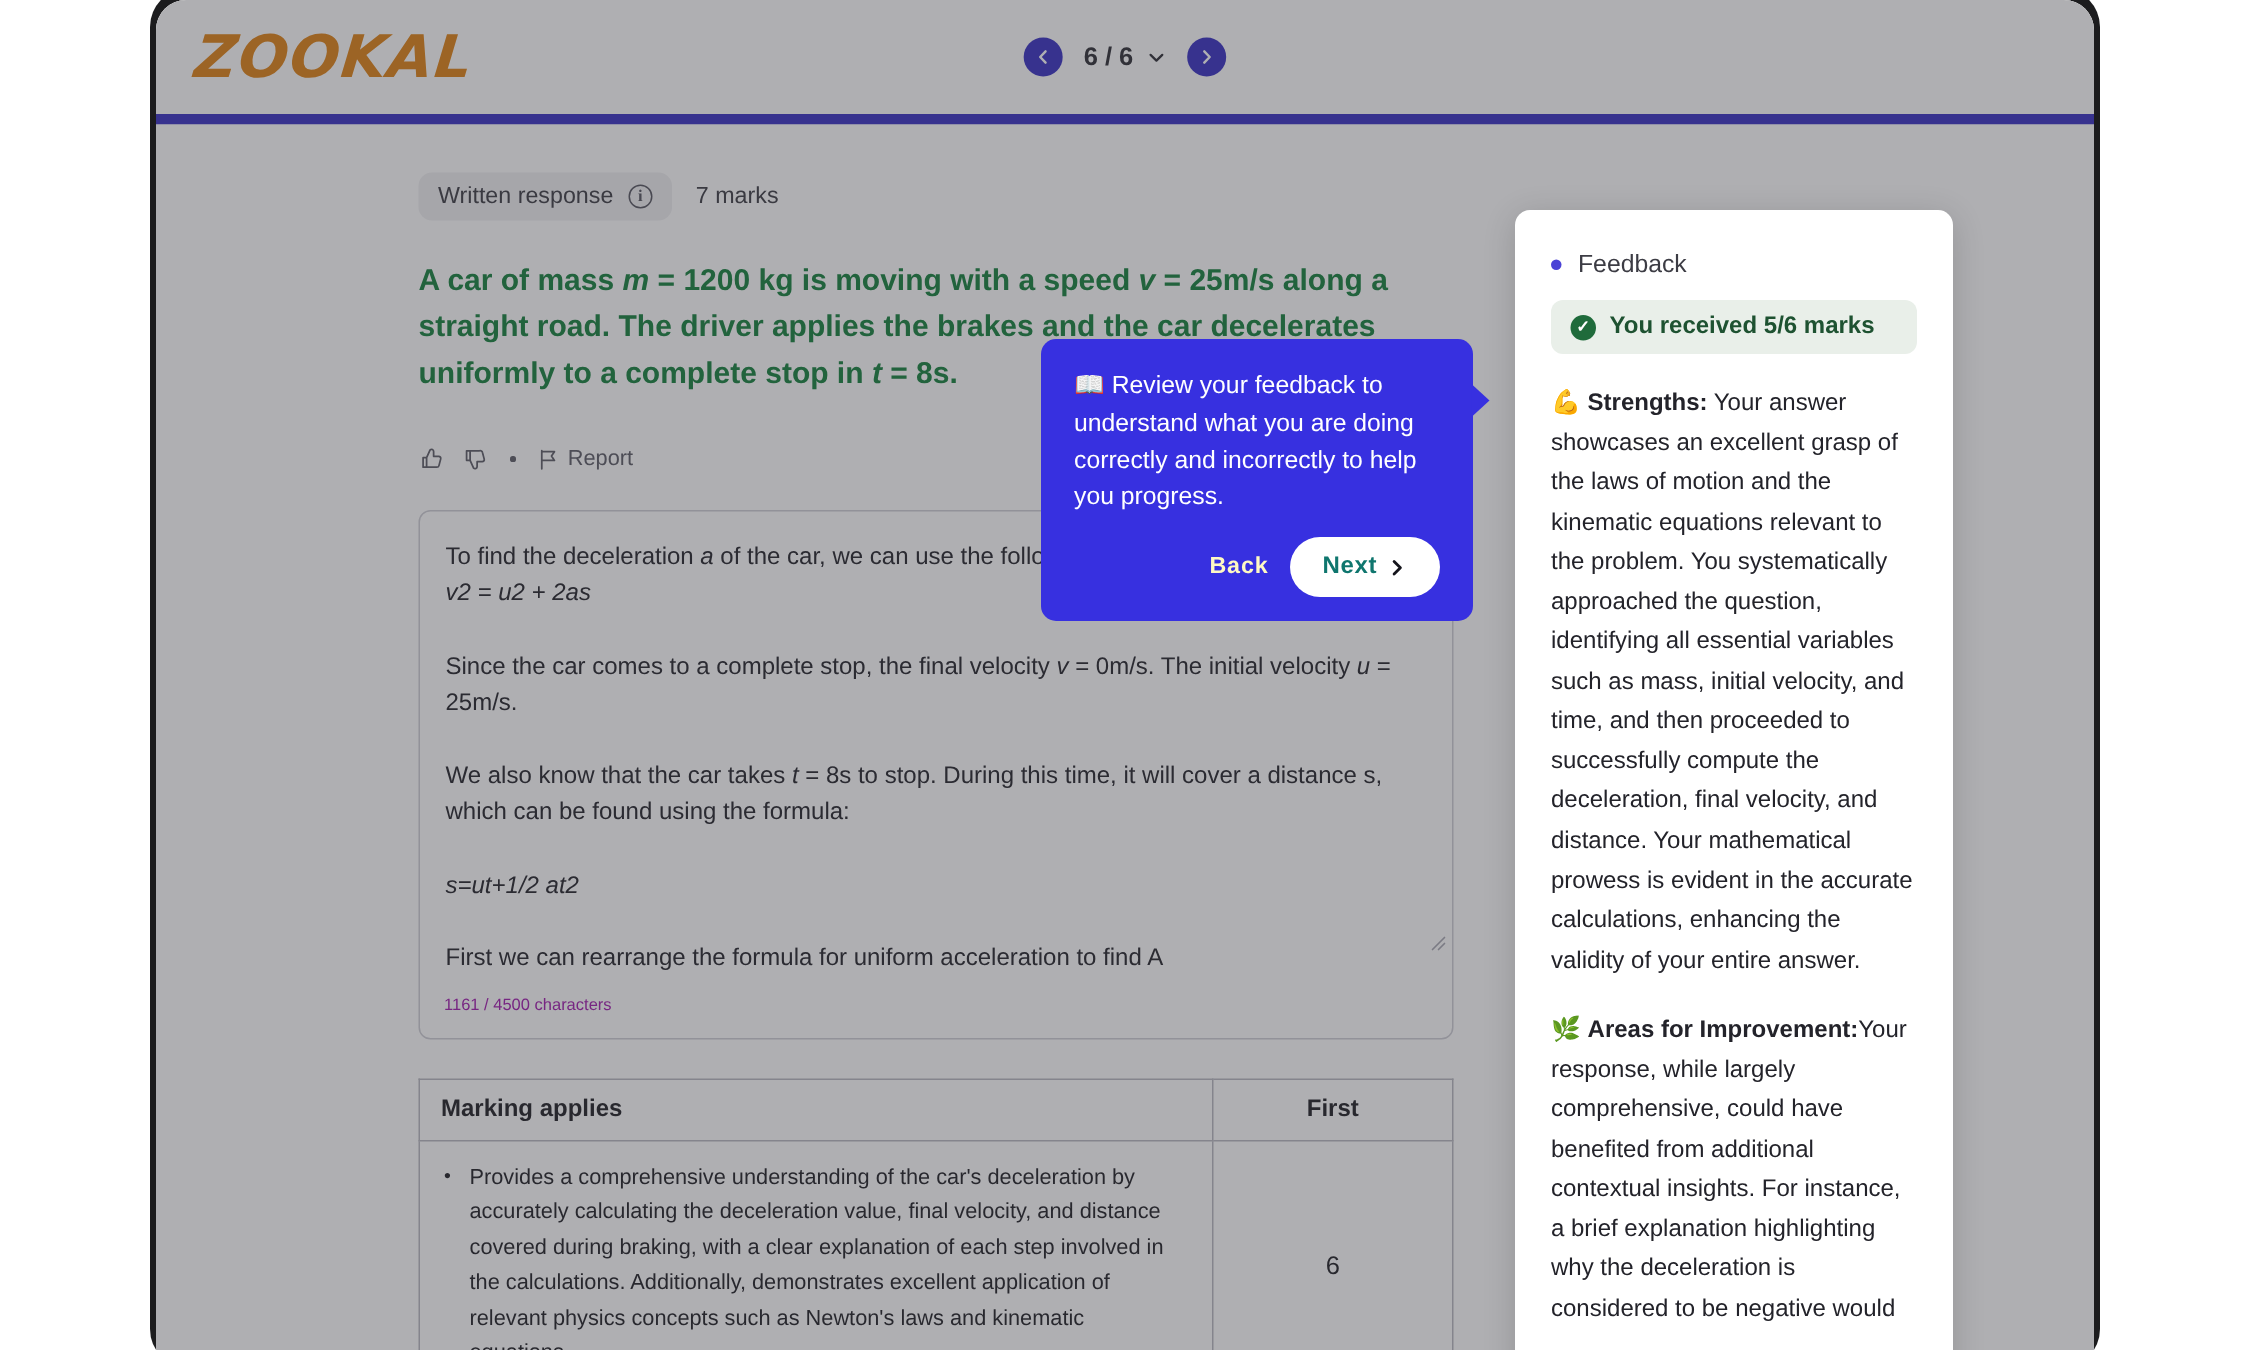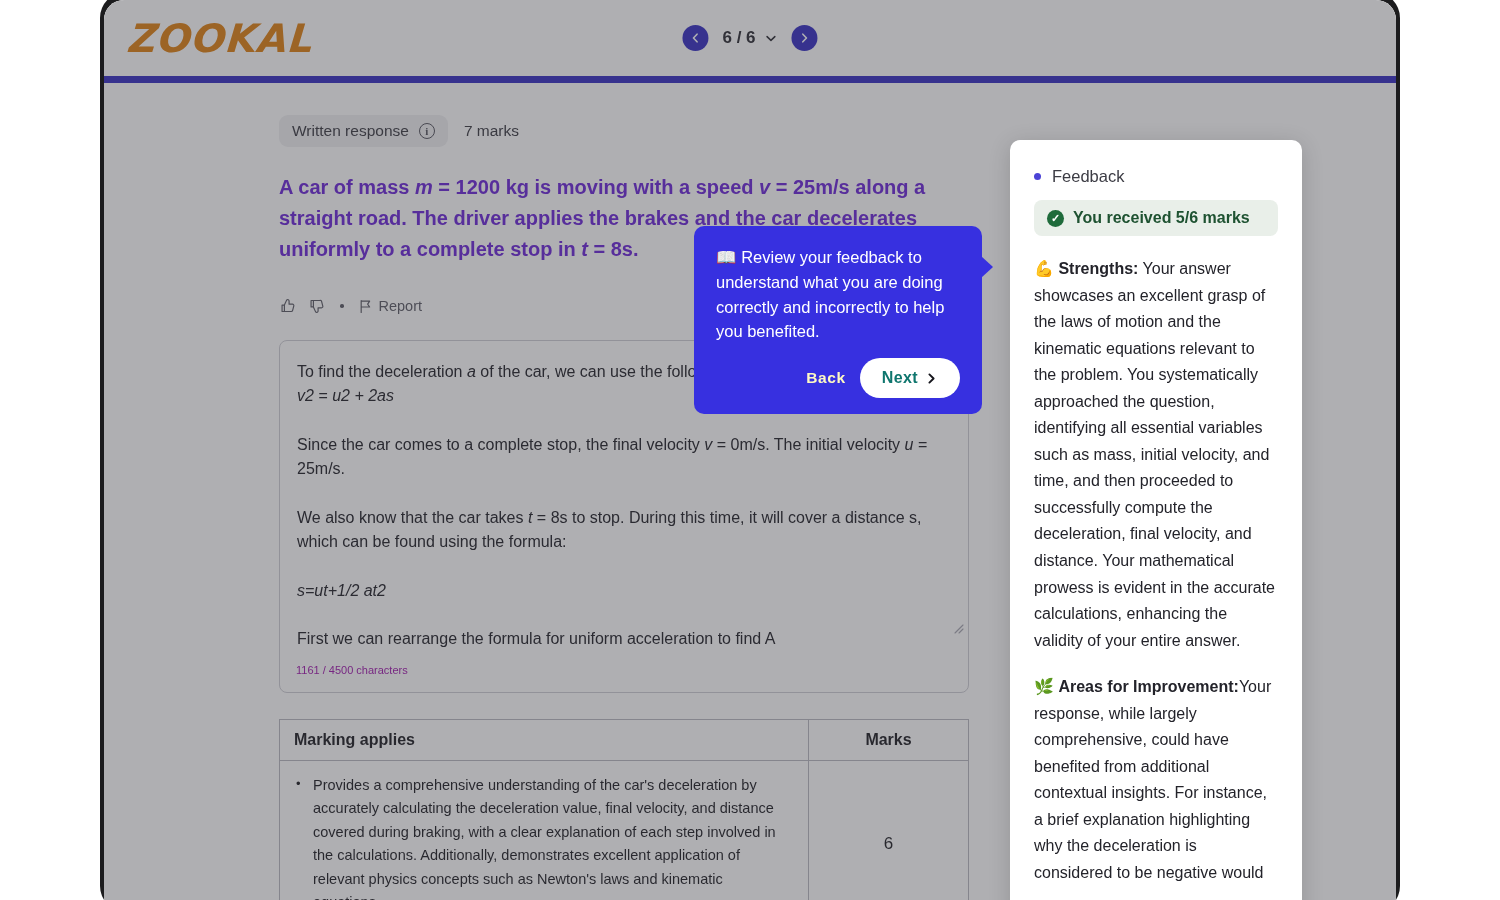--- a/index.html
+++ b/index.html
@@ -125,21 +125,21 @@
   }
   #marks-text {
     font-size: 15.5px;
     color: #3c3c44;
   }
 
   
   #question-text {
     font-size: 20px;
     font-weight: 700;
-    color: #6d28d9;
+    color: #15803d;
     line-height: 1.55;
     margin-bottom: 10px;
   }
   #question-text i { font-style: italic; }
 
   
   #reaction-row {
     display: flex;
     align-items: center;
     gap: 11px;
@@ -431,21 +431,21 @@
           <svg id="resize-grip" viewBox="0 0 12 12">
             <path d="M11 3 L3 11 M11 7 L7 11" stroke="#a8a8b2" stroke-width="1.1" fill="none" stroke-linecap="round"></path>
           </svg>
           <div id="char-count">1161 / 4500 characters</div>
         </div>
 
         <table id="criteria-table">
           <thead>
             <tr>
               <th class="col-criteria">Marking applies</th>
-              <th class="col-marks">Marks</th>
+              <th class="col-marks">First</th>
             </tr>
           </thead>
           <tbody id="criteria-body">
               <tr>
                 <td class="cell-criteria">
                   <ul>
                     <li>Provides a comprehensive understanding of the car's deceleration by accurately calculating the deceleration value, final velocity, and distance covered during braking, with a clear explanation of each step involved in the calculations. Additionally, demonstrates excellent application of relevant physics concepts such as Newton's laws and kinematic equations.</li>
                   </ul>
                 </td>
                 <td class="cell-marks">6</td>
@@ -470,21 +470,21 @@
       </div>
 
       <div id="feedback-body">
           <p class="feedback-para"><span>💪 </span><b>Strengths:</b><span> Your answer showcases an excellent grasp of the laws of motion and the kinematic equations relevant to the problem. You systematically approached the question, identifying all essential variables such as mass, initial velocity, and time, and then proceeded to successfully compute the deceleration, final velocity, and distance. Your mathematical prowess is evident in the accurate calculations, enhancing the validity of your entire answer.</span></p>
           <p class="feedback-para"><span>🌿 </span><b>Areas for Improvement:</b><span>Your response, while largely comprehensive, could have benefited from additional contextual insights. For instance, a brief explanation highlighting why the deceleration is considered to be negative would</span></p>
         </div>
     </div>
 
     <div id="coach-tooltip">
       <div id="coach-arrow"></div>
-      <div id="coach-text"><span>📖</span><span> Review your feedback to understand what you are doing correctly and incorrectly to help you benefited.</span></div>
+      <div id="coach-text"><span>📖</span><span> Review your feedback to understand what you are doing correctly and incorrectly to help you progress.</span></div>
       <div id="coach-buttons">
         <button id="coach-back">Back</button>
         <button id="coach-next">
           <span>Next</span>
           <svg width="13" height="13" viewBox="0 0 13 13">
             <path d="M4.4 2.4 L8.6 6.5 L4.4 10.6" fill="none" stroke="#15151c" stroke-width="1.9" stroke-linecap="round" stroke-linejoin="round"></path>
           </svg>
         </button>
       </div>
     </div>

